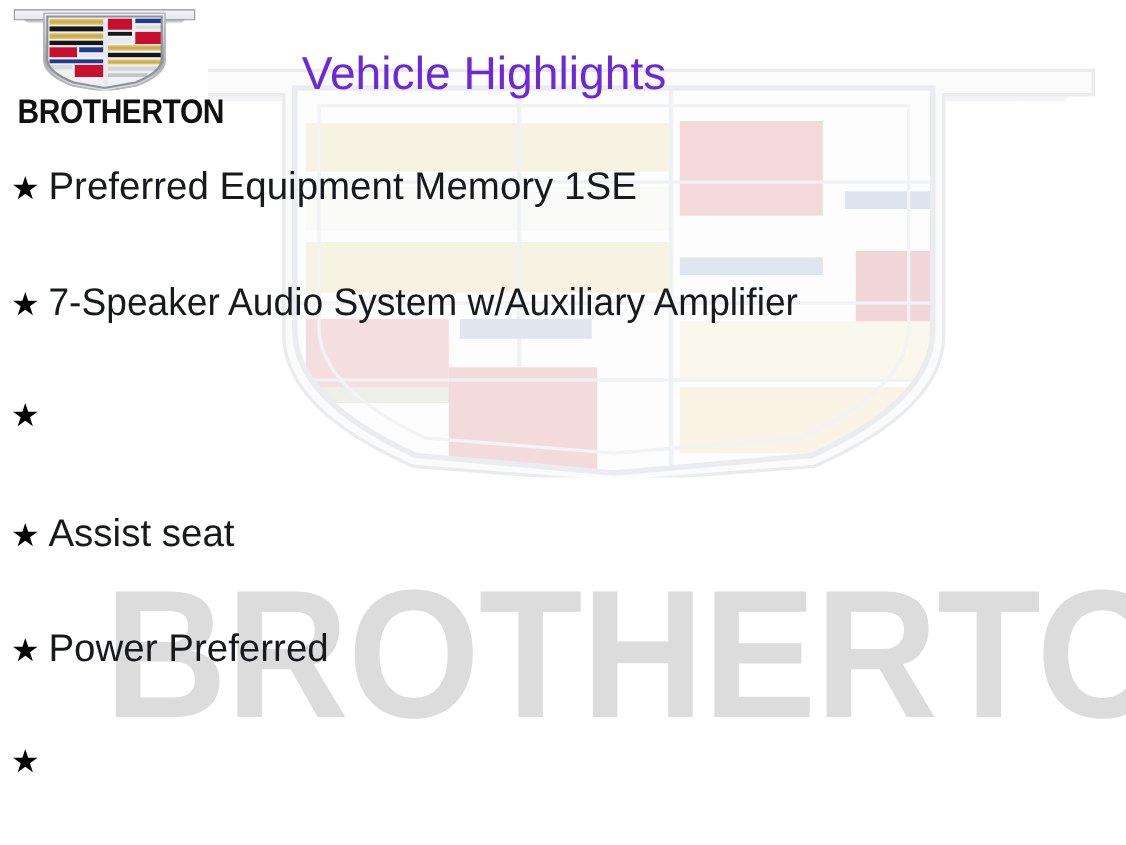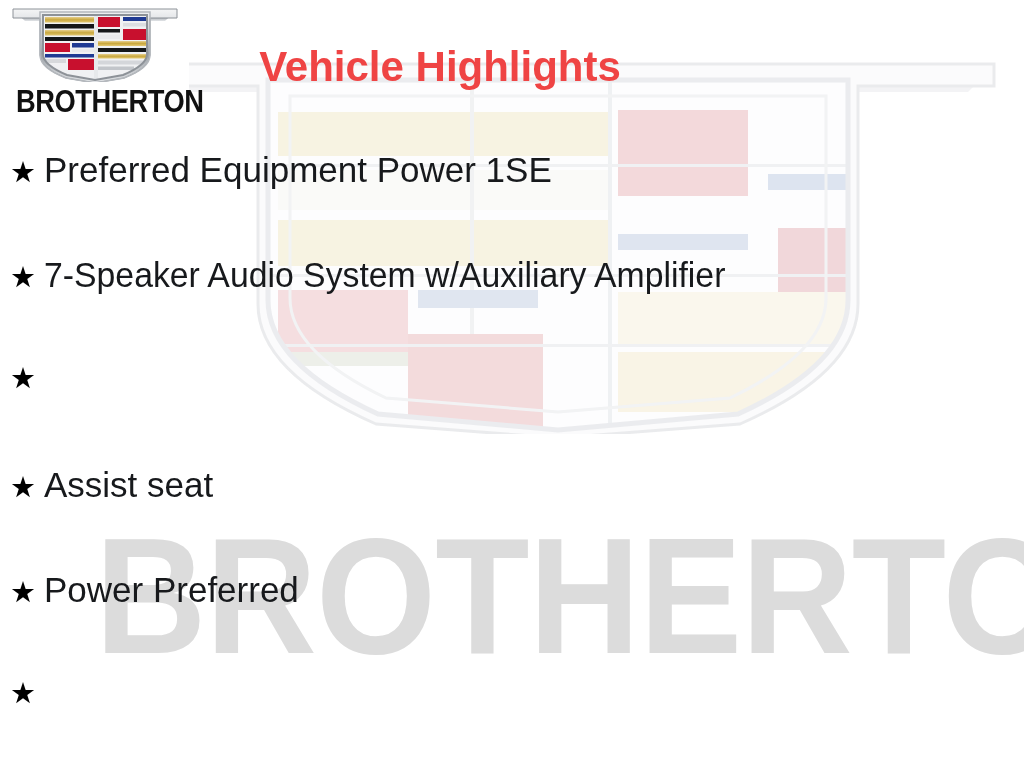--- a/index.html
+++ b/index.html
@@ -93,22 +93,22 @@
 
   
   .title {
     position: absolute;
     left: 0;
     top: 42px;
     width: 880px;
     text-align: center;
     font-size: 42px;
     line-height: 50px;
-    color: #ef4444;
-    font-weight: bold;
+    color: #6d28d9;
+    font-weight: normal;
     z-index: 5;
     letter-spacing: 0px;
   }
 
   
   .hl-list {
     position: absolute;
     left: 0;
     top: 150px;
     width: 1024px;
@@ -273,21 +273,21 @@
 
     <div class="logo-word">BROTHERTON</div>
   </div>
 
   <div class="title">Vehicle Highlights</div>
 
   <ul class="hl-list">
 
     <li class="hl-item">
       <span class="hl-star">★</span>
-      <span class="hl-text">Preferred Equipment Power 1SE</span>
+      <span class="hl-text">Preferred Equipment Memory 1SE</span>
     </li>
 
     <li class="hl-item condensed">
       <span class="hl-star">★</span>
       <span class="hl-text">7-Speaker Audio System w/Auxiliary Amplifier</span>
     </li>
 
     <li class="hl-item">
       <span class="hl-star">★</span>
     </li>

